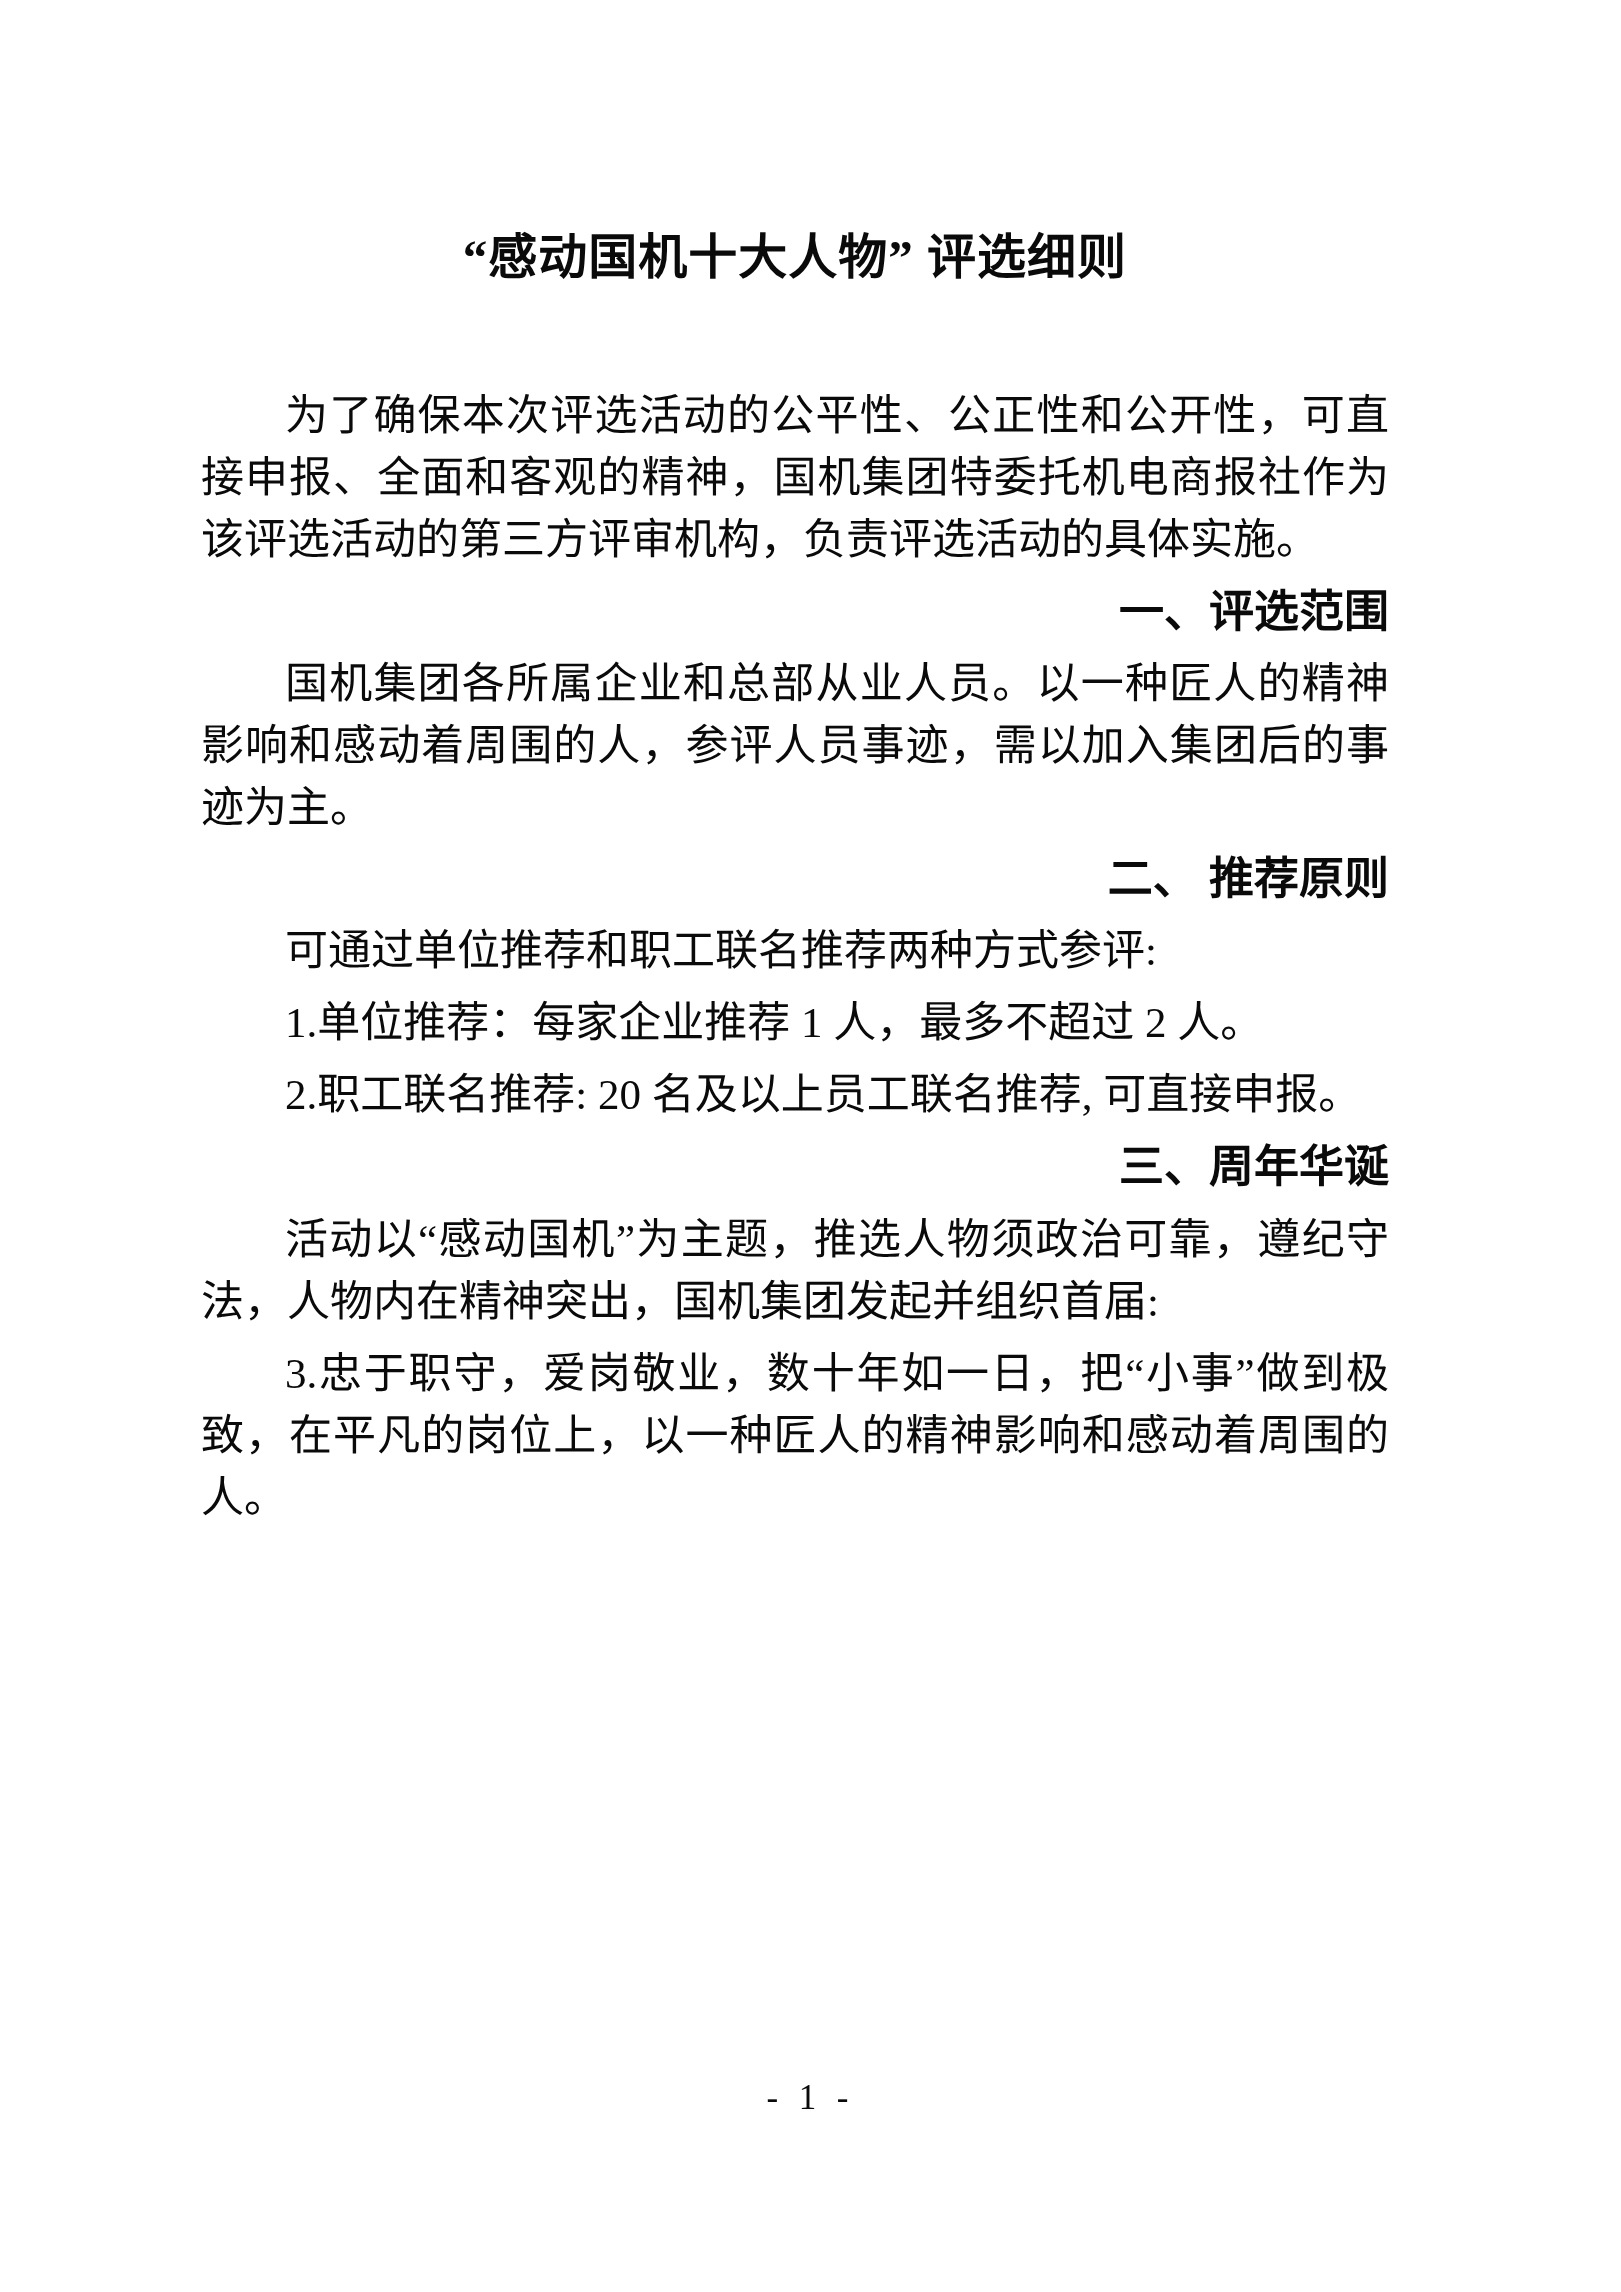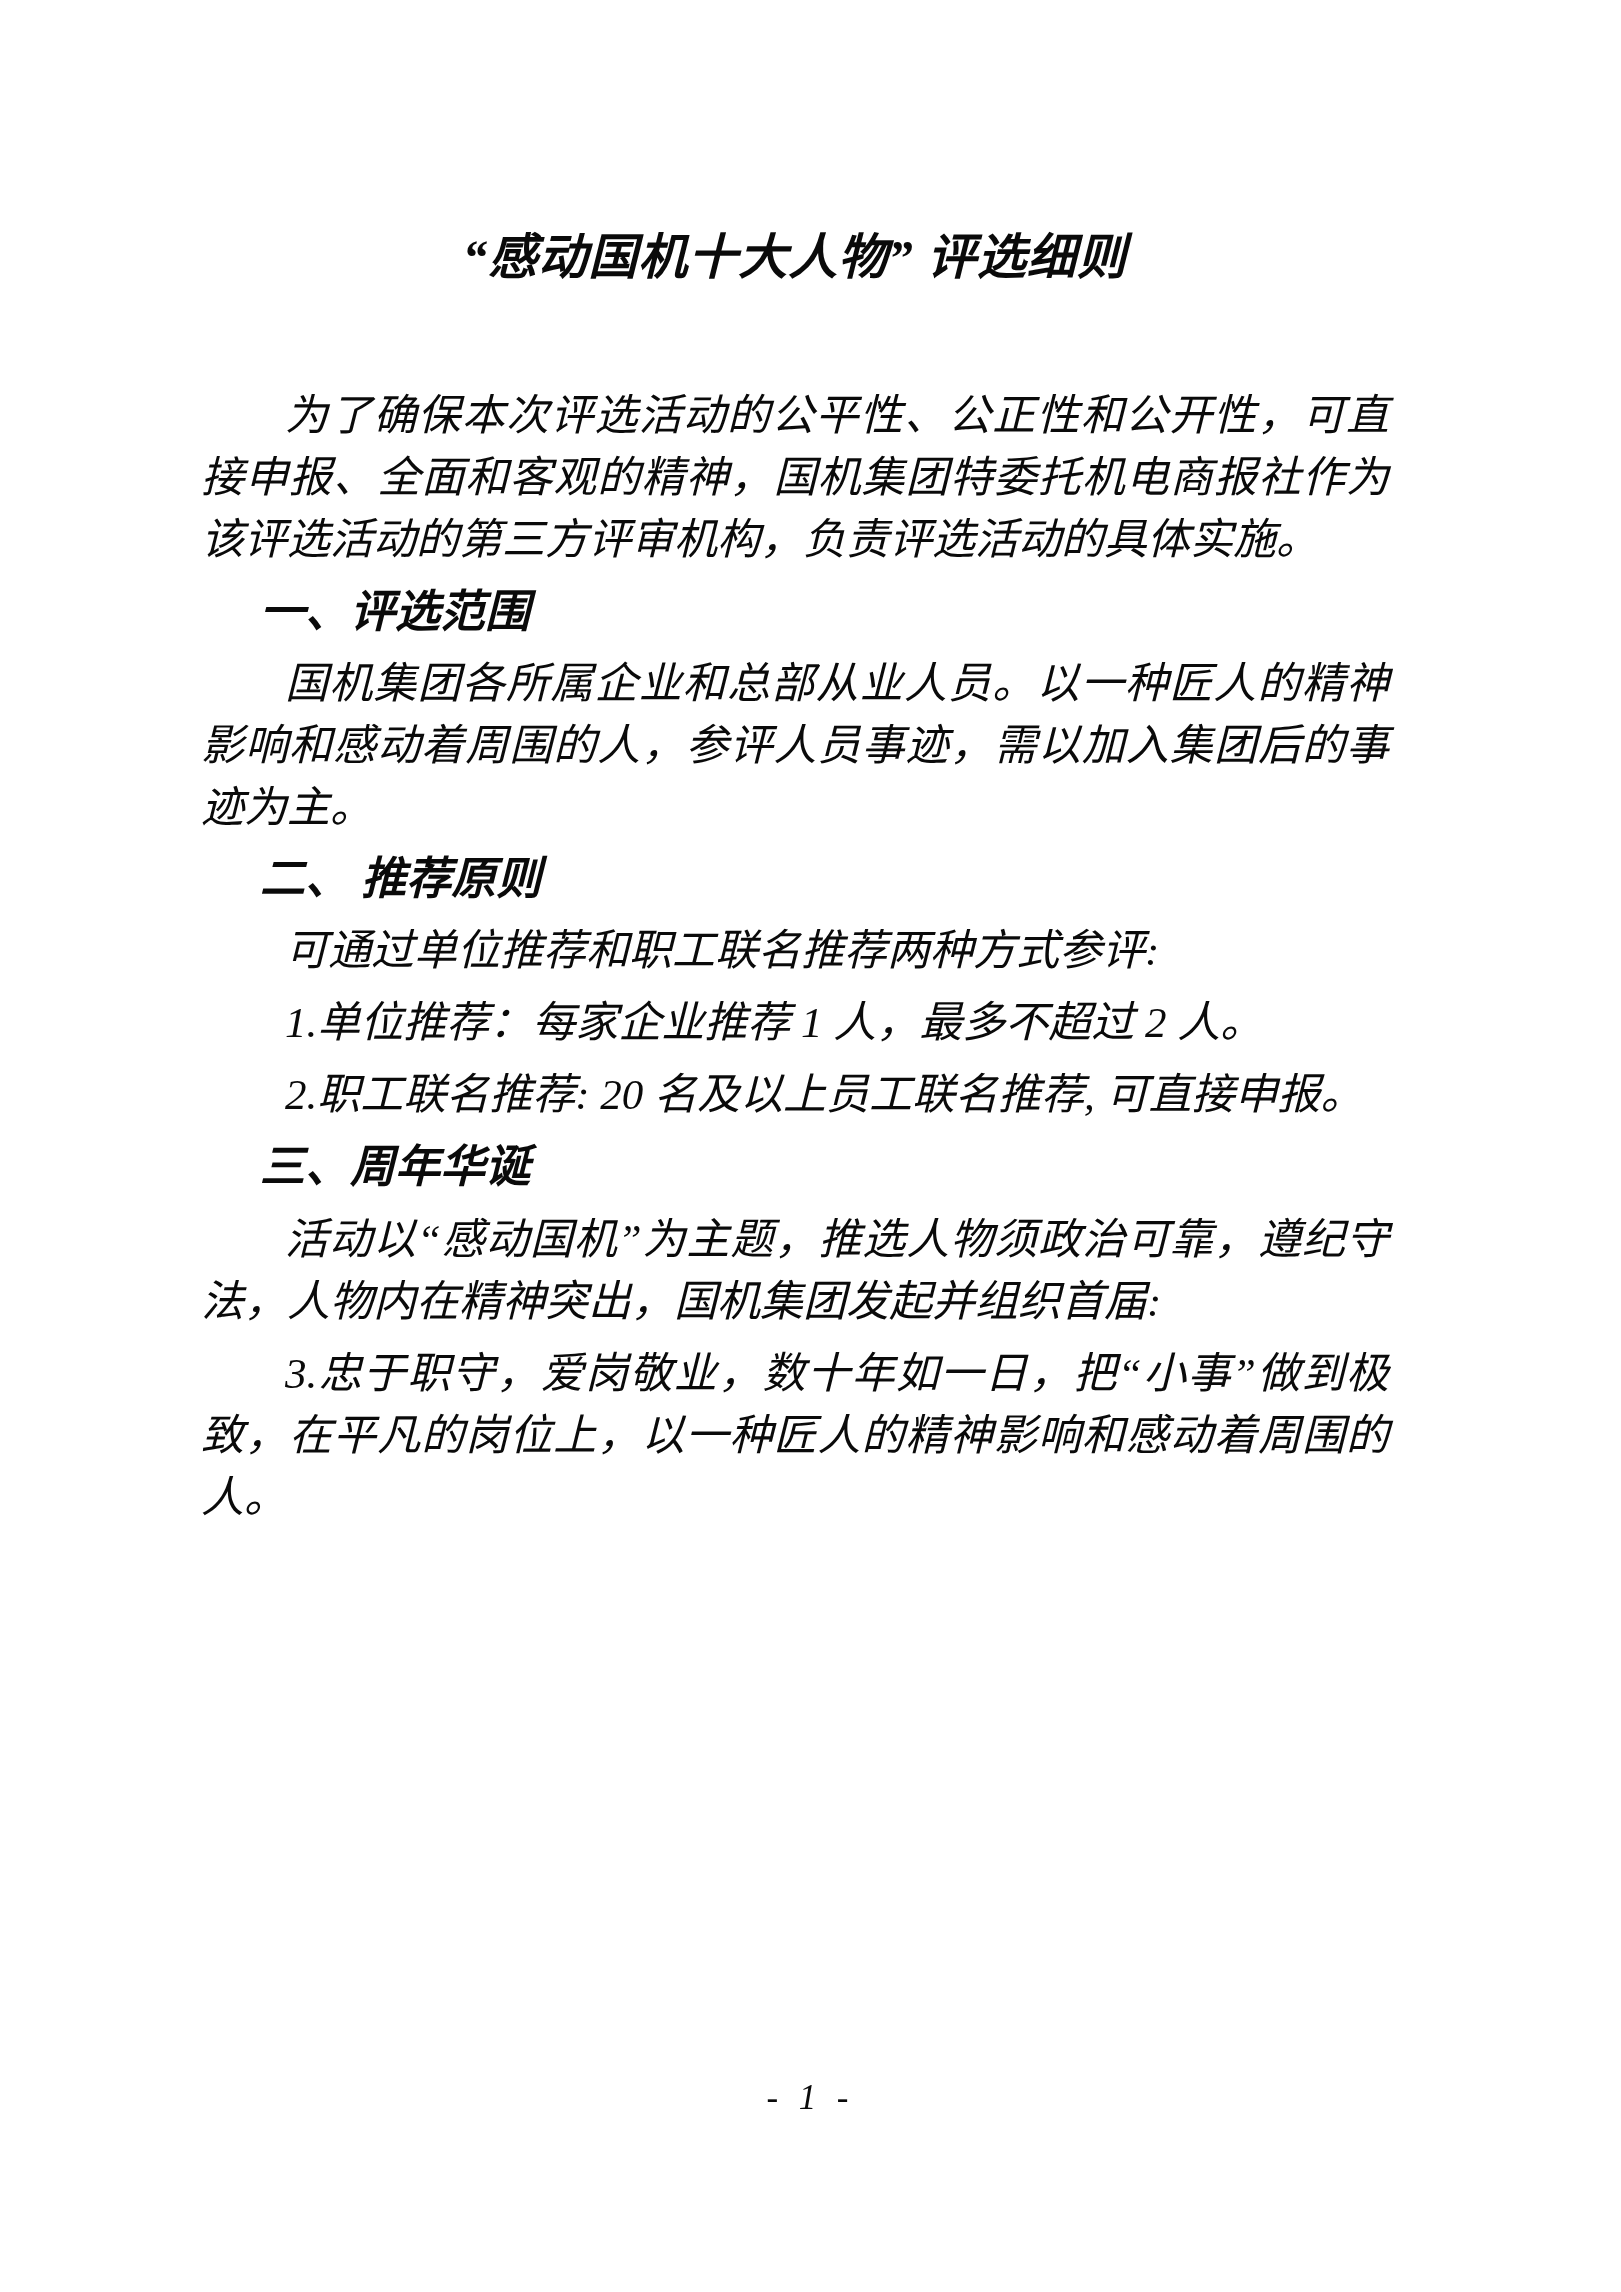--- a/index.html
+++ b/index.html
@@ -4,21 +4,20 @@
 <style>
   html, body { margin: 0; padding: 0; background: #ffffff; }
   .page {
     position: relative;
     width: 1621px;
     height: 2293px;
     background: #ffffff;
     color: #0a0a0a;
     font-family: "Liberation Serif", "DejaVu Serif", serif;
     overflow: hidden;
-    font-style: italic;
   }
   .content {
     position: absolute;
     left: 201px;
     top: 222px;
     width: 1188px;
   }
   .title {
     font-size: 49px;
     line-height: 71px;
@@ -34,20 +33,21 @@
     text-indent: 84px;
     text-align: justify;
     font-weight: 400;
   }
   .heading {
     font-size: 45px;
     line-height: 62px;
     margin: 2px 0 9.8px 0;
     text-indent: 59px;
     font-weight: 700;
+    text-align: right;
   }
   .heading-3 { margin-top: 3.9px; margin-bottom: 11.8px; }
   .footer {
     position: absolute;
     left: 0;
     right: 0;
     top: 2076px;
     text-align: center;
     font-size: 35px;
     line-height: 43px;

